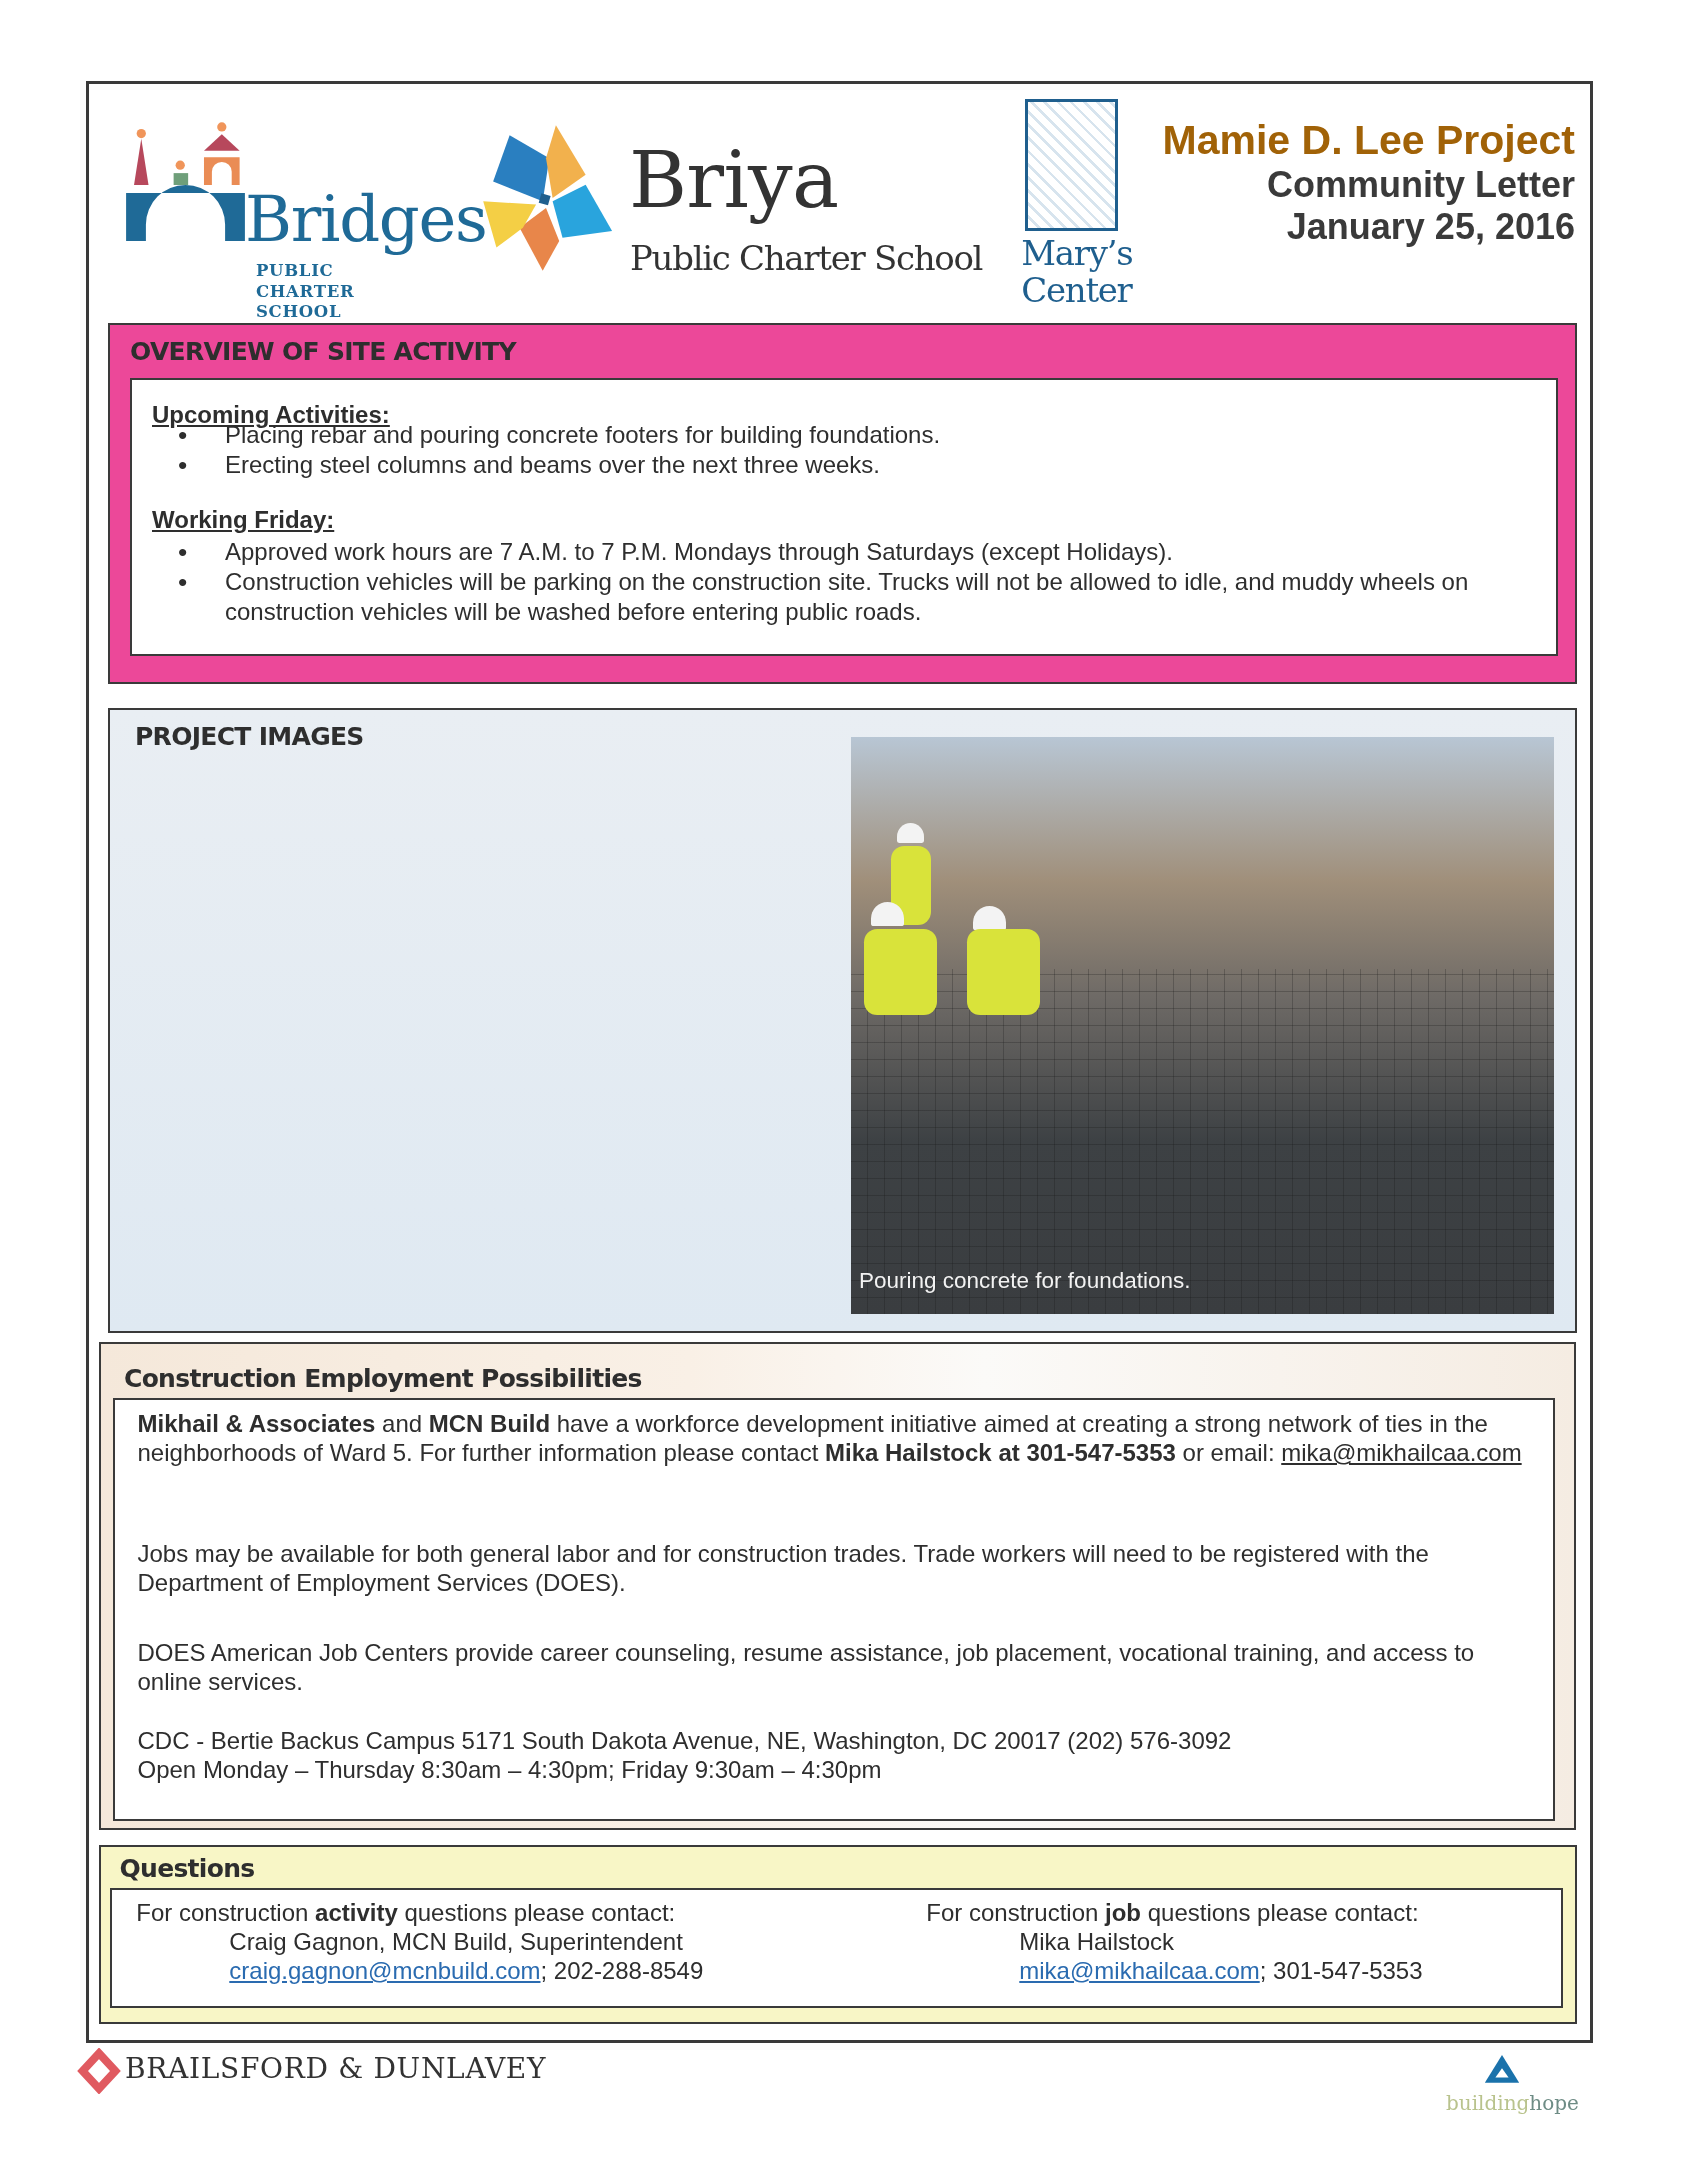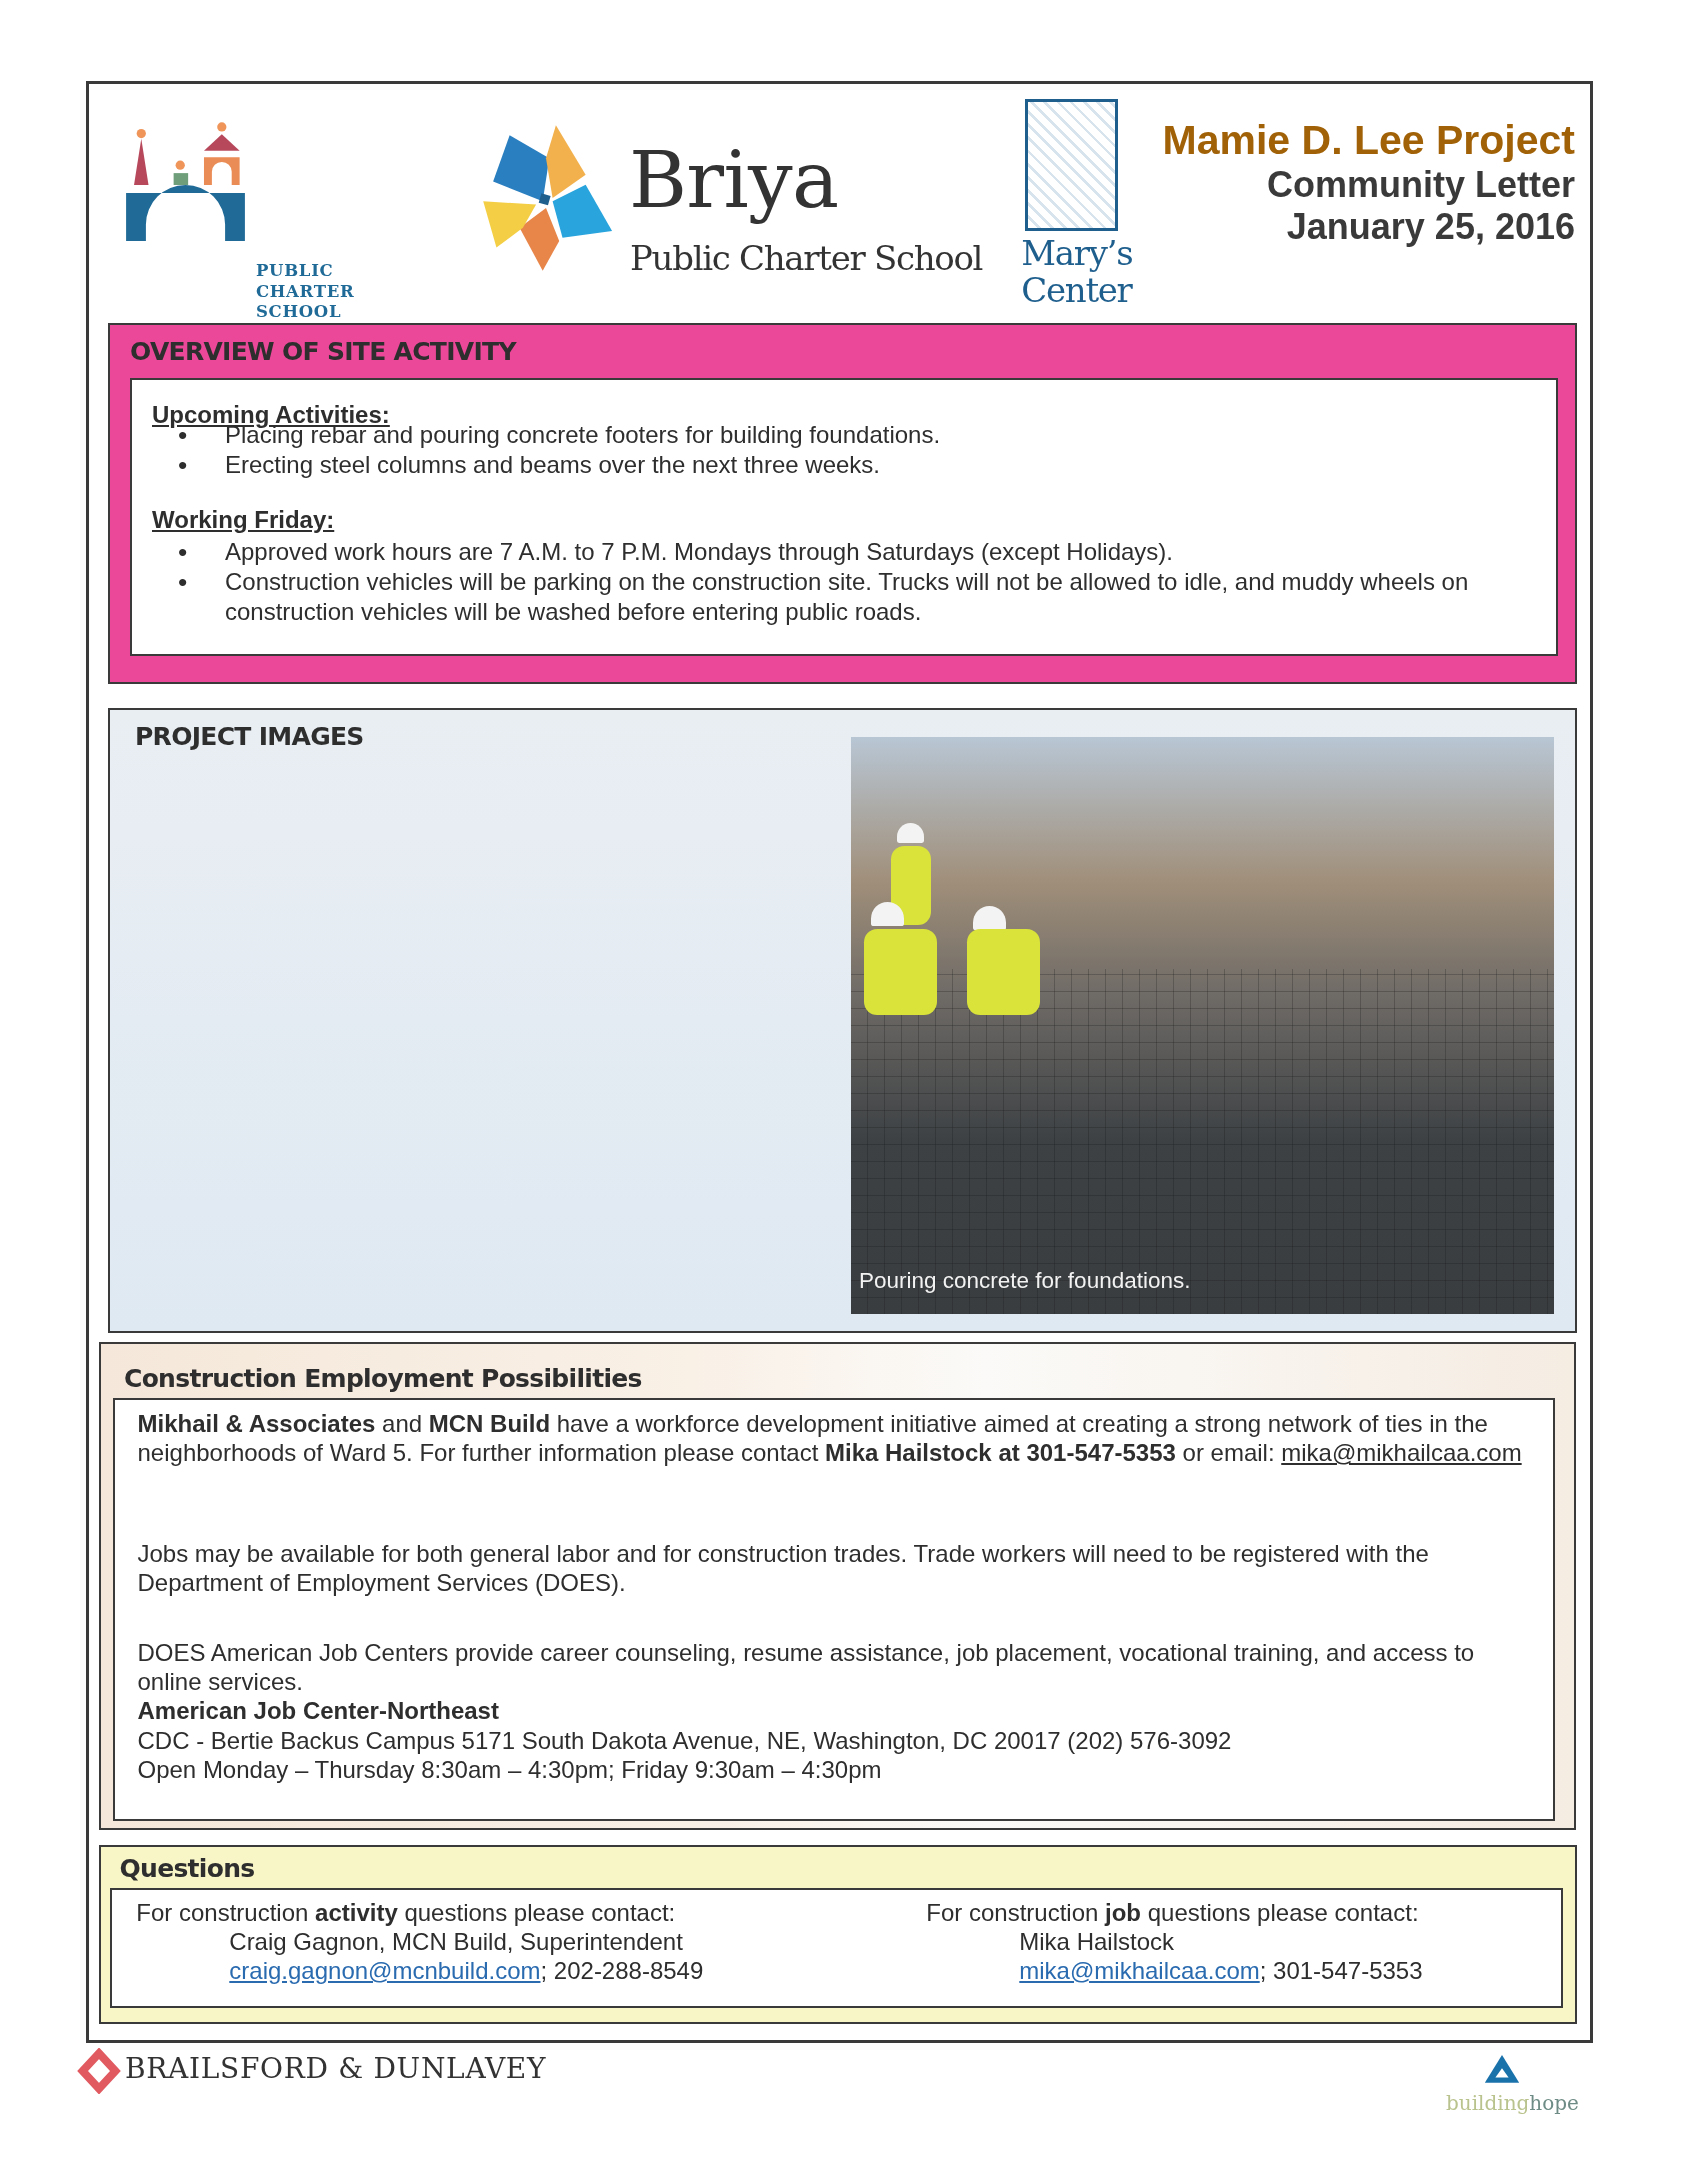--- a/index.html
+++ b/index.html
@@ -72,20 +72,21 @@
   <svg width="119" height="132" viewBox="0 0 180 200" style="position:absolute;left:0;top:0">
     <circle cx="23" cy="22" r="7" fill="#f0955a"></circle>
     <polygon points="23,30 12,100 34,100" fill="#b7485c"></polygon>
     <circle cx="82" cy="70" r="7" fill="#f0955a"></circle>
     <rect x="72" y="82" width="22" height="18" fill="#6f9f7a"></rect>
     <circle cx="145" cy="12" r="7" fill="#f0955a"></circle>
     <polygon points="145,23 118,48 172,48" fill="#b7485c"></polygon>
     <path d="M118 58 H172 V100 H160 V80 A15 15 0 0 0 130 80 V100 H118 Z" fill="#ea8c55"></path>
     <path d="M0 112 H180 V185 H150 V160 A60 60 0 0 0 30 160 V185 H0 Z" fill="#1f6a97"></path>
   </svg>
+  <div class="bridges-word">Bridges</div>
   <div class="bridges-sub">
     <div>PUBLIC</div>
     <div>CHARTER</div>
     <div>SCHOOL</div>
   </div>
 </div>
 
 <div class="abs logo-briya">
   <svg width="152" height="152" viewBox="0 0 230 230" style="position:absolute;left:0;top:0">
     <polygon points="60,20 120,55 110,120 35,90" fill="#2a7fc0"></polygon>
@@ -142,21 +143,20 @@
     <div class="caption" style="left:8px;top:529px">Pouring concrete for foundations.</div>
   </div>
 </div>
 
 <div class="section employment">
   <div class="section-title" style="left:23px;top:20px">Construction Employment Possibilities</div>
   <div class="inner">
     <div class="para" style="top:9.3px"><b>Mikhail &amp; Associates</b><span> and </span><b>MCN Build</b><span> have a workforce development initiative aimed at creating a strong network of ties in the neighborhoods of Ward 5. For further information please contact </span><b>Mika Hailstock at 301-547-5353</b><span> or email: </span><span class="link">mika@mikhailcaa.com</span></div>
     <div class="para" style="top:139px">Jobs may be available for both general labor and for construction trades. Trade workers will need to be registered with the Department of Employment Services (DOES).</div>
     <div class="para" style="top:238px">DOES American Job Centers provide career counseling, resume assistance, job placement, vocational training, and access to online services.</div>
-    <div class="para" style="top:296px;font-weight:bold">American Job Center-Northeast</div>
     <div class="para" style="top:326px">CDC - Bertie Backus Campus 5171 South Dakota Avenue, NE, Washington, DC 20017  (202) 576-3092</div>
     <div class="para" style="top:355px">Open Monday – Thursday 8:30am – 4:30pm; Friday 9:30am – 4:30pm</div>
   </div>
 </div>
 
 <div class="section questions">
   <div class="section-title" style="left:18.5px;top:6.6px">Questions</div>
   <div class="inner">
     <div class="q-col" style="left:24px;top:8px">
       <div><span>For construction </span><b>activity</b><span> questions please contact:</span></div>

